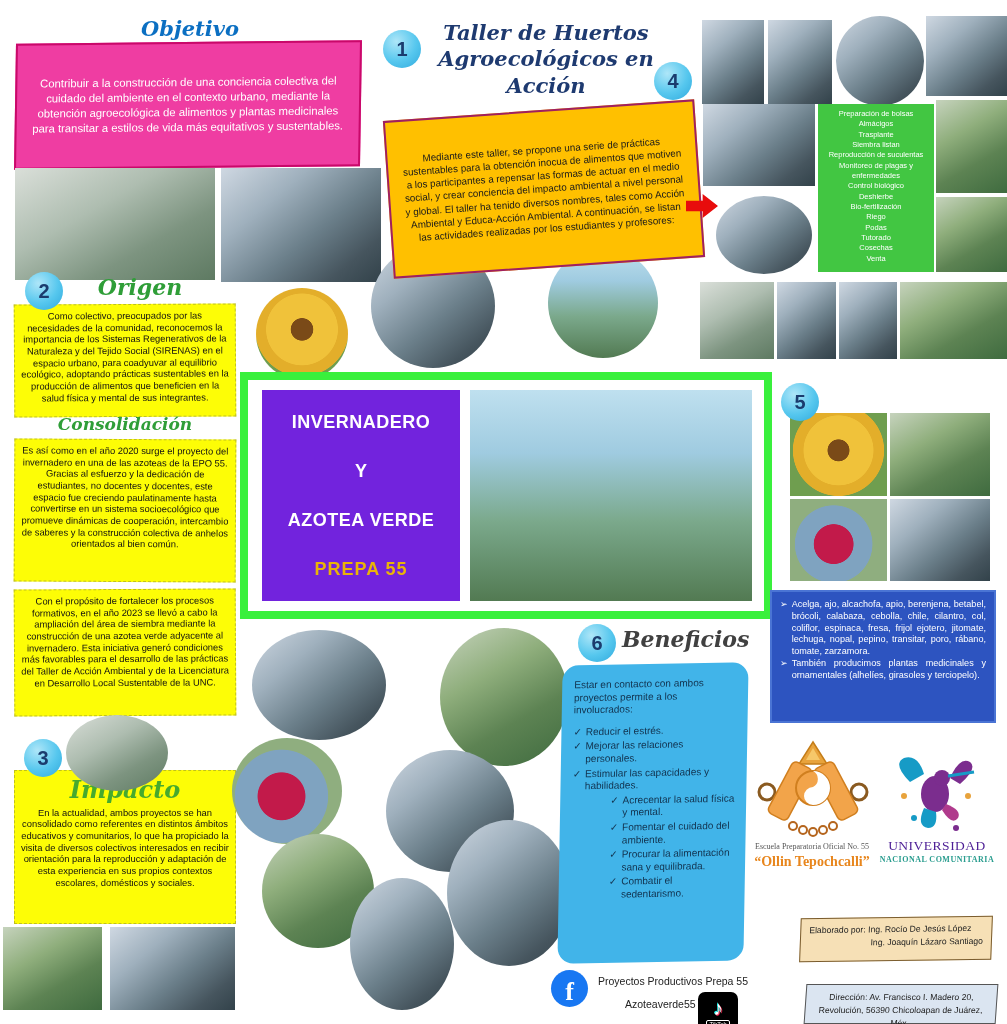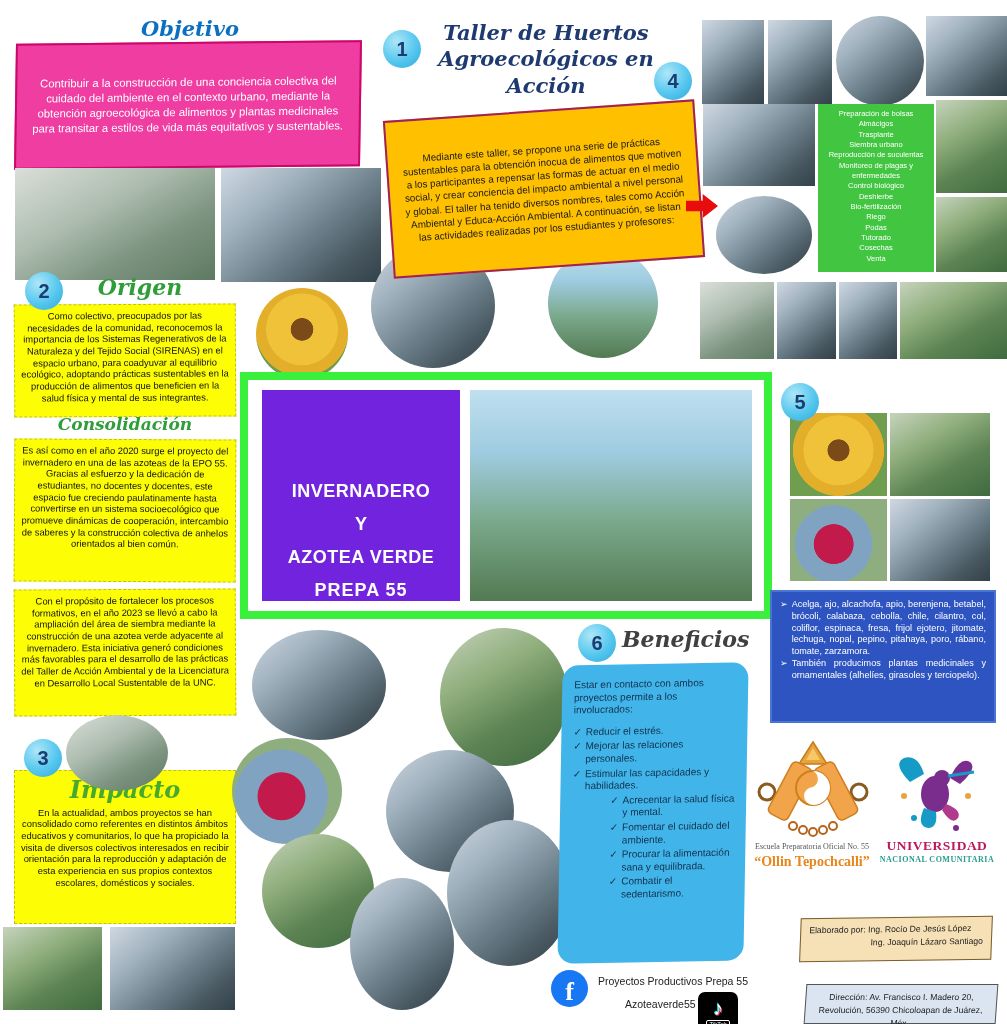--- a/index.html
+++ b/index.html
@@ -75,21 +75,21 @@
   <div class="abs ph-people round" style="left:716px;top:184px;width:96px;height:78px;"></div>
 
   <div class="abs" style="left:686px;top:182px;width:32px;height:24px;background:#e80c0c;
        clip-path:polygon(0 28%,52% 28%,52% 0,100% 50%,52% 100%,52% 72%,0 72%);z-index:4;"></div>
 
   <div class="abs" style="left:818px;top:92px;width:116px;height:168px;background:#42c642;box-sizing:border-box;
        padding:5px 3px;color:#ffffff;font-size:7.5px;line-height:1.38;text-align:center;">
       <div>Preparación de bolsas</div>
       <div>Almácigos</div>
       <div>Trasplante</div>
-      <div>Siembra urbano</div>
+      <div>Siembra listan</div>
       <div>Reproducción de suculentas</div>
       <div>Monitoreo de plagas y enfermedades</div>
       <div>Control biológico</div>
       <div>Deshierbe</div>
       <div>Bio-fertilización</div>
       <div>Riego</div>
       <div>Podas</div>
       <div>Tutorado</div>
       <div>Cosechas</div>
       <div>Venta</div>
@@ -123,43 +123,43 @@
 
   <div class="abs ph" style="left:3px;top:915px;width:99px;height:83px;"></div>
   <div class="abs ph-people" style="left:110px;top:915px;width:125px;height:83px;"></div>
 
   <div class="abs ph-flower round" style="left:256px;top:276px;width:92px;height:92px;"></div>
   <div class="abs ph-people round" style="left:371px;top:232px;width:124px;height:124px;"></div>
   <div class="abs ph-sky round" style="left:548px;top:236px;width:110px;height:110px;"></div>
 
   <div class="abs" style="left:240px;top:360px;width:532px;height:247px;border:8px solid #39f03c;background:#ffffff;box-sizing:border-box;">
     <div style="position:absolute;left:14px;top:10px;width:198px;height:211px;background:#7223dd;
-         display:flex;flex-direction:column;align-items:center;justify-content:flex-end;gap:12px;">
+         display:flex;flex-direction:column;align-items:center;justify-content:center;gap:28px;">
       <div style="color:#fff;font-weight:bold;font-size:18px;letter-spacing:.5px;">INVERNADERO</div>
       <div style="color:#fff;font-weight:bold;font-size:18px;">Y</div>
       <div style="color:#fff;font-weight:bold;font-size:18px;letter-spacing:.5px;">AZOTEA VERDE</div>
-      <div style="color:#ffffff;font-weight:bold;font-size:18px;letter-spacing:1px;">PREPA 55</div>
+      <div style="color:#eab308;font-weight:bold;font-size:18px;letter-spacing:1px;">PREPA 55</div>
     </div>
     <div class="ph-sky" style="position:absolute;left:222px;top:10px;width:282px;height:211px;"></div>
   </div>
 
   <div class="abs num-badge" style="left:781px;top:371px;">
     <span>5</span>
   </div>
 
   <div class="abs ph-flower" style="left:790px;top:401px;width:97px;height:83px;"></div>
   <div class="abs ph" style="left:890px;top:401px;width:100px;height:83px;"></div>
   <div class="abs ph-rose" style="left:790px;top:487px;width:97px;height:82px;"></div>
   <div class="abs ph-people" style="left:890px;top:487px;width:100px;height:82px;"></div>
 
   <div class="abs" style="left:770px;top:578px;width:226px;height:133px;background:#2d54c0;border:2px solid #4a74d4;
        box-sizing:border-box;padding:7px 8px;color:#ffffff;font-size:9.1px;line-height:1.3;text-align:justify;">
       <div class="li-row">
         <span class="li-bullet">➢</span>
-        <span class="li-text">Acelga, ajo, alcachofa, apio, berenjena, betabel, brócoli, calabaza, cebolla, chile, cilantro, col, coliflor, espinaca, fresa, frijol ejotero, jitomate, lechuga, nopal, pepino, pitahaya, poro, rábano, tomate, zarzamora.</span>
+        <span class="li-text">Acelga, ajo, alcachofa, apio, berenjena, betabel, brócoli, calabaza, cebolla, chile, cilantro, col, coliflor, espinaca, fresa, frijol ejotero, jitomate, lechuga, nopal, pepino, transitar, poro, rábano, tomate, zarzamora.</span>
       </div>
       <div class="li-row">
         <span class="li-bullet">➢</span>
         <span class="li-text">También producimos plantas medicinales y ornamentales (alhelíes, girasoles y terciopelo).</span>
       </div>
     </div>
 
   <div class="abs ph-people round" style="left:252px;top:618px;width:134px;height:110px;"></div>
   <div class="abs ph round" style="left:440px;top:616px;width:128px;height:138px;"></div>
   <div class="abs ph-rose round" style="left:232px;top:726px;width:110px;height:106px;"></div>
@@ -241,21 +241,21 @@
       <circle cx="52" cy="26" r="8" fill="#7b2d8e"></circle>
       <line x1="58" y1="24" x2="84" y2="20" stroke="#169bc6" stroke-width="3"></line>
       <path d="M34 56 Q26 74 38 76 Q48 76 46 60" fill="#169bc6"></path>
       <path d="M52 58 Q62 74 68 66 Q72 58 56 52" fill="#b03a8c"></path>
       <circle cx="14" cy="44" r="3" fill="#e8a33c"></circle>
         <circle cx="78" cy="44" r="3" fill="#e8a33c"></circle>
       <circle cx="24" cy="66" r="3" fill="#169bc6"></circle>
         <circle cx="66" cy="76" r="3" fill="#7b2d8e"></circle>
     </svg>
   </div>
-  <div class="abs logo-caption" style="left:872px;top:826px;width:130px;text-align:center;font-size:13.5px;font-weight:bold;letter-spacing:.5px;color:#be185d;">UNIVERSIDAD</div>
+  <div class="abs logo-caption" style="left:872px;top:826px;width:130px;text-align:center;font-size:13.5px;font-weight:normal;letter-spacing:.5px;color:#4c1d95;">UNIVERSIDAD</div>
   <div class="abs logo-caption" style="left:872px;top:843px;width:130px;text-align:center;font-size:8px;font-weight:bold;letter-spacing:.5px;color:#2a9d8f;">NACIONAL COMUNITARIA</div>
 
   <div class="abs" style="left:800px;top:905px;width:192px;height:44px;background:#f6e0b6;border:1px solid #7a5c2e;
        transform:skewX(-3deg) rotate(-0.8deg);box-sizing:border-box;padding:5px 8px;color:#222;font-size:8.6px;line-height:1.5;">
     <div>Elaborado por: Ing. Rocío De Jesús López</div>
     <div style="text-align:right;">Ing. Joaquín Lázaro Santiago</div>
   </div>
 
   <div class="abs" style="left:805px;top:972px;width:192px;height:40px;background:#dbe5f1;border:1px solid #555;
        transform:skewX(-4deg);box-sizing:border-box;padding:6px 6px;color:#222;font-size:8.6px;line-height:1.5;text-align:center;">Dirección: Av. Francisco I. Madero 20, Revolución, 56390 Chicoloapan de Juárez, Méx.</div>

